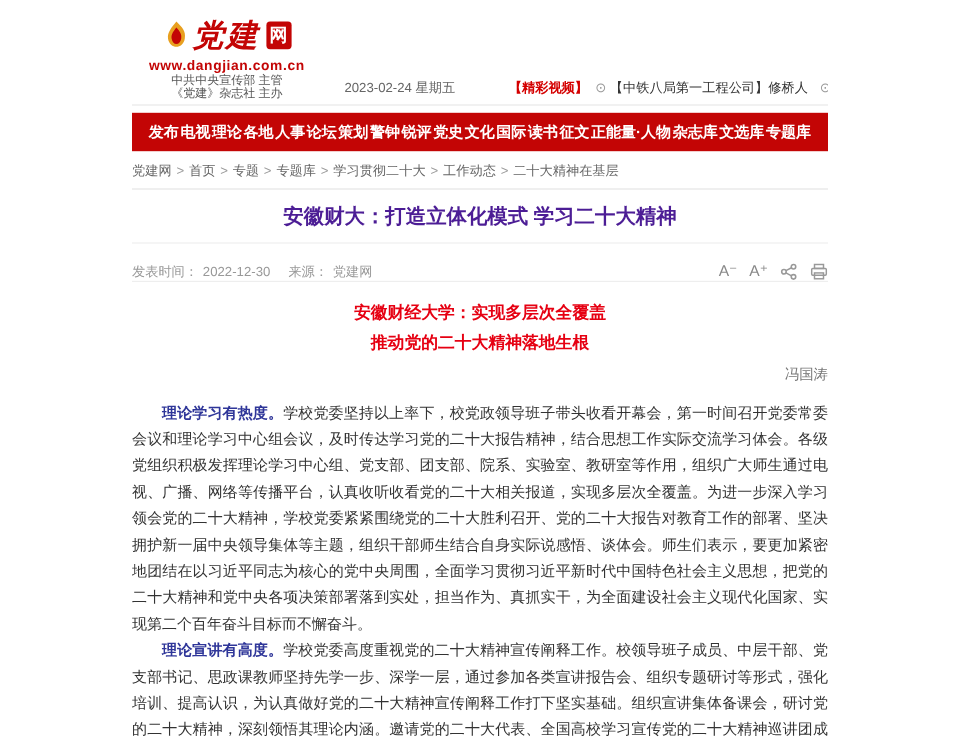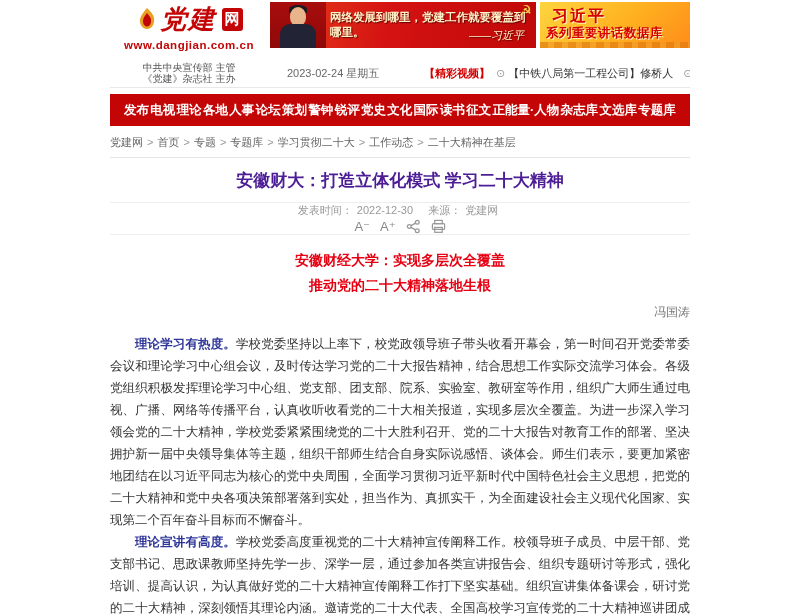--- a/index.html
+++ b/index.html
@@ -1,21 +1,21 @@
 <!DOCTYPE html>
 <html><head>
 <meta charset="utf-8">
 <style>
   * { margin:0; padding:0; box-sizing:border-box; }
   html,body { width:800px; height:614px; overflow:hidden; background:#fff;
     font-family:"Liberation Sans","DejaVu Sans",sans-serif; }
   .page { width:580px; margin:0 auto; }
 
   
-  .header-top { display:flex; align-items:stretch; padding-top:2px; height:48px; }
+  .header-top { display:flex; align-items:stretch; padding-top:12px; height:48px;flex-direction:column; }
   .logo-block { width:158px; display:flex; flex-direction:column; align-items:center; cursor:pointer; }
   .logo-row { display:flex; align-items:center; gap:3px; }
   .flame-icon { width:22px; height:26px; }
   .logo-zi { font-size:26px; font-weight:bold; color:#c30505; letter-spacing:2px;
     font-family:"Liberation Serif","DejaVu Serif",serif; font-style:italic; }
   .logo-wang { display:inline-block; background:#c30505; color:#fff; font-size:15px; font-weight:bold;
     padding:2px 3px; border-radius:3px; margin-left:2px; }
   .logo-url { color:#c30505; font-weight:bold; font-size:11.5px; margin-top:2px; letter-spacing:.5px; }
 
   .banner-center { position:relative; width:266px; height:46px; margin-left:2px; overflow:hidden; cursor:pointer;
@@ -61,22 +61,22 @@
 
   
   .breadcrumb { margin-top:9px; font-size:11px; color:#666; }
   .crumb-link { color:#666; text-decoration:none; cursor:pointer; }
   .crumb-sep { color:#999; margin:0 4px; }
 
   
   .article { margin-top:7px; border-top:1px solid #e5e5e5; }
   .article-title { text-align:center; font-size:17px; font-weight:bold; color:#4c1d95;
     padding:11px 0 10px; border-bottom:1px solid #eee; }
-  .meta-row { display:flex; align-items:center; height:32px; border-bottom:1px solid #eee;
-    font-size:11px; color:#999;flex-direction:column; }
+  .meta-row { display:flex; align-items:flex-end; height:32px; border-bottom:1px solid #eee;
+    font-size:11px; color:#999; }
   .meta-left { flex:1; }
   .meta-left span { margin-right:4px; }
   .tools { display:flex; align-items:center; gap:10px; color:#999; }
   .tool-btn { cursor:pointer; font-size:13px; color:#888; }
   .tool-svg { width:15px; height:15px; display:block; cursor:pointer; }
 
   .subtitle { text-align:center; color:#e60012; font-weight:bold; font-size:14px;
     line-height:25px; margin-top:13px; }
   .author { text-align:right; color:#777; font-size:12px; margin-top:6px; }
 

